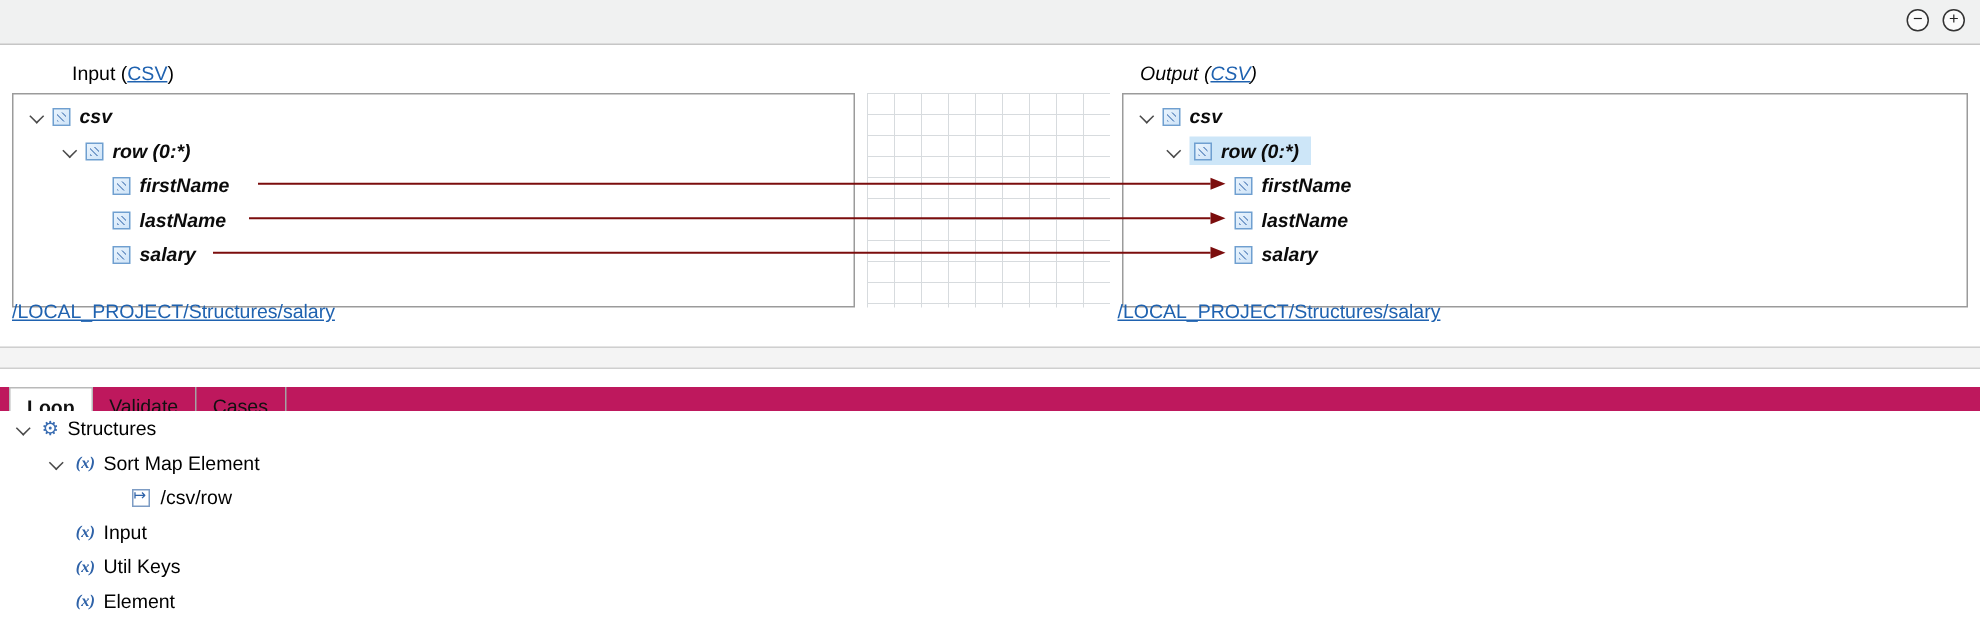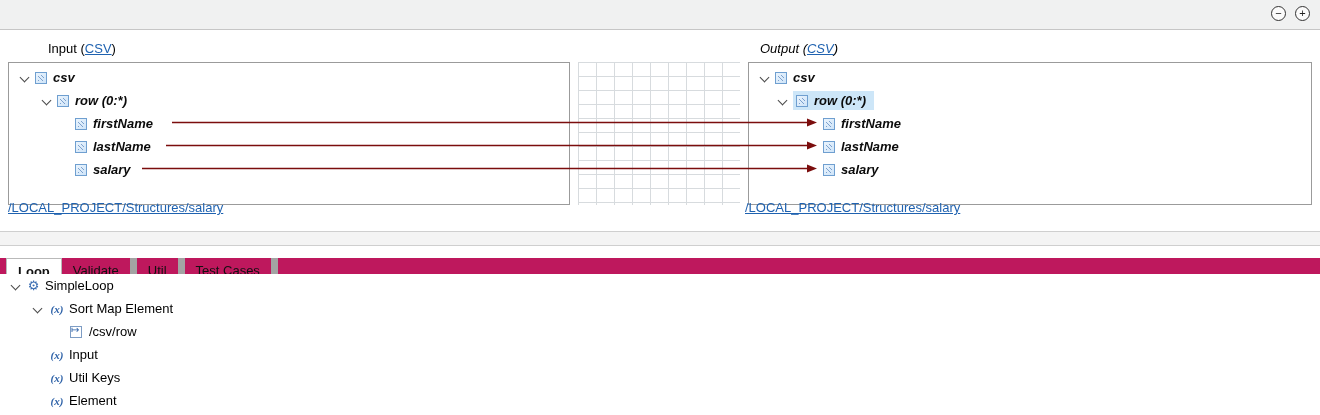--- a/index.html
+++ b/index.html
@@ -57,28 +57,28 @@
   .res-link{position:absolute;top:200px;font-size:13px;}
 
   
   .splitter{position:absolute;left:0;top:231px;right:0;height:15px;background:#f4f4f4;
       border-top:1px solid #cfcfcf;border-bottom:1px solid #cfcfcf;cursor:row-resize;}
 
   
   .btabs{position:absolute;left:0;top:246px;right:0;height:27px;display:flex;align-items:stretch;
       padding-left:6px;border-bottom:1px solid #b9b9b9;background:#be185d;margin-top:12px;}
   .btab{height:26px;line-height:25px;padding:0 11px;font-size:13px;color:#111;
-      border-right:7px solid #a3a3a3;cursor:pointer;white-space:nowrap;}
+      border-right:1px solid #a3a3a3;cursor:pointer;white-space:nowrap;}
   .btab.active{font-weight:bold;background:#fff;border:1px solid #b9b9b9;border-bottom:1px solid #fff;
       margin-bottom:-1px;height:27px;}
 
   
   .btree{position:absolute;left:0;top:274px;right:0;bottom:0;background:#fff;}
   .brow{display:flex;align-items:center;height:23px;font-size:13px;color:#000;}
-  .bpl10{padding-left:10px}.bpl32{padding-left:32px}.bpl48{padding-left:48px}.bpl70{padding-left:70px}
+  .bpl10{padding-left:10px}.bpl32{padding-left:32px}.bpl48{padding-left:48px}.bpl70{padding-left:88px}
   .fx-icon{flex:0 0 18px;width:18px;margin-right:3px;color:#2e62a8;font-family:"Liberation Serif",serif;
       font-style:italic;font-weight:bold;font-size:11px;text-align:center;}
   .gear-icon{flex:0 0 15px;width:15px;margin-right:4px;color:#3a6db2;font-size:13px;line-height:1;text-align:center;}
   .map-icon{flex:0 0 12px;width:12px;height:12px;margin-right:7px;position:relative;border:1px solid #7d9cc4;background:#fff;}
   .map-icon::after{content:"\21A6";position:absolute;left:0;top:-3px;font-size:10px;color:#2e62a8;}
   .blabel{cursor:default;}
 </style>
 </head>
 <body>
 
@@ -158,29 +158,28 @@
   </svg>
 
   <a class="lnk res-link" style="left:8px">/LOCAL_PROJECT/Structures/salary</a>
   <a class="lnk res-link" style="left:745px">/LOCAL_PROJECT/Structures/salary</a>
 
   <div class="splitter"></div>
 
   <div class="btabs">
     <div class="btab active">Loop</div>
     <div class="btab">Validate</div>
-    <div class="btab">Util</div>
-    <div class="btab">Test Cases</div>
+    <div class="btab">Cases</div>
   </div>
 
   <div class="btree">
     <div class="brow bpl10">
       <span class="chev"></span>
       <span class="gear-icon">⚙</span>
-      <span class="blabel">SimpleLoop</span>
+      <span class="blabel">Structures</span>
     </div>
     <div class="brow bpl32">
       <span class="chev"></span>
       <span class="fx-icon">(x)</span>
       <span class="blabel">Sort Map Element</span>
     </div>
     <div class="brow bpl70">
       <span class="map-icon"></span>
       <span class="blabel">/csv/row</span>
     </div>

